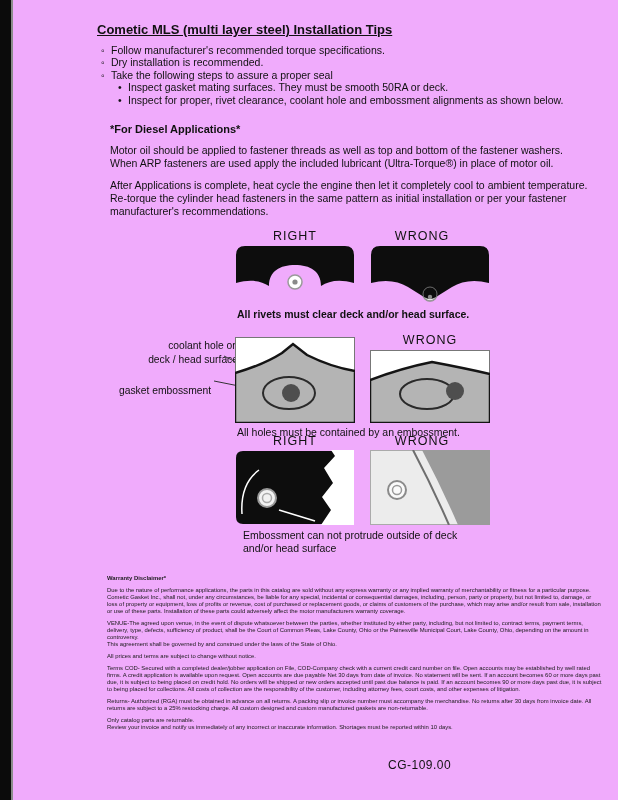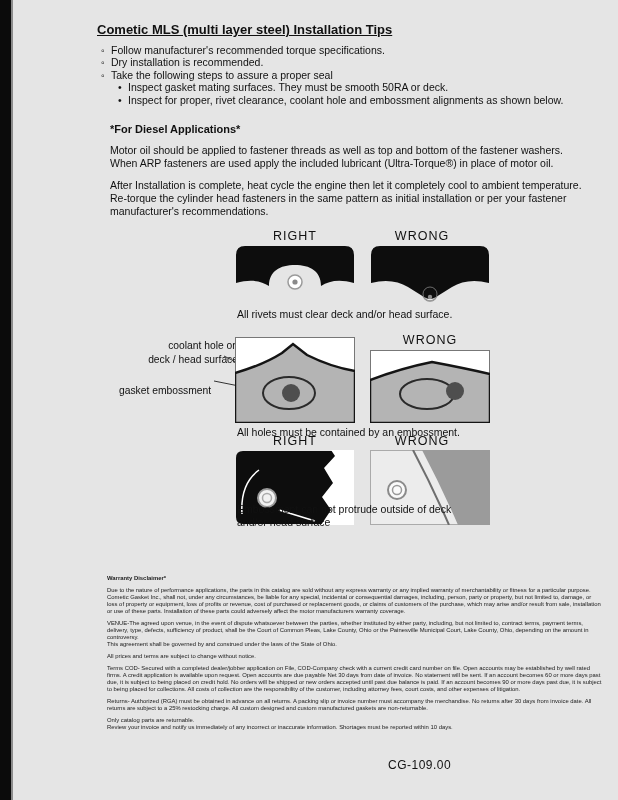--- a/index.html
+++ b/index.html
@@ -1,17 +1,17 @@
 <!DOCTYPE html>
 <html><head>
 <meta charset="utf-8">
 <style>
   html,body { margin:0; padding:0; background:#ffffff; }
   .page {
-    position:relative; width:618px; height:800px; background:#e5e5e5;
+    position:relative; width:618px; height:800px; background:#f0abfc;
     font-family:"Liberation Sans", sans-serif; color:#111; overflow:hidden;
   }
   .spine {
     position:absolute; left:0; top:0; width:11px; height:800px;
     background:#0b0b0b; border-right:2px solid #8c8c8c;
   }
   .title {
     position:absolute; left:97px; top:22px; margin:0;
     font-size:13px; font-weight:bold; text-decoration:underline;
   }
@@ -23,34 +23,34 @@
   .diesel h2 { margin:0 0 8px 0; font-size:11px; font-weight:bold; }
   .diesel p { margin:0 0 9px 0; }
 
   .dg-labels { position:absolute; left:235px; width:255px; display:flex; gap:7px; }
   .dg-labels span { width:120px; text-align:center; font-size:12.5px; letter-spacing:1px; }
   .dg-images { position:absolute; left:235px; display:flex; gap:15px; }
   .dg-caption { position:absolute; left:237px; font-size:10.5px; line-height:12.5px; }
 
   .row1-labels { top:229px; }
   .row1-images { top:245px; }
-  .row1-caption { top:308px; }
+  .row1-caption { top:308px;font-weight:bold; }
 
   .row2 { position:absolute; left:0; top:330px; width:560px; height:102px; }
   .row2 .wrong-label { position:absolute; left:370px; top:3px; width:120px; text-align:center; font-size:12.5px; letter-spacing:1px; }
   .row2 .img-right { position:absolute; left:235px; top:7px; }
   .row2 .img-wrong { position:absolute; left:370px; top:20px; }
   .row2 .lbl-coolant { position:absolute; left:138px; top:9px; width:100px; font-size:10.3px; line-height:14px;text-align:right; }
   .row2 .lbl-emboss { position:absolute; left:119px; top:55px; font-size:10.3px; }
   .row2 svg.connectors { position:absolute; left:0; top:0; pointer-events:none; }
   .row2-caption { top:426px; }
 
   .row3-labels { top:434px; }
   .row3-images { top:450px; }
-  .row3-caption { top:503px; width:245px; }
+  .row3-caption { top:529px; width:245px;margin-left:6px; }
 
   .prewrap { white-space:pre-line; }
 
   .legal { position:absolute; left:107px; top:575px; width:496px; font-size:5.9px; line-height:7px; color:#1a1a1a; }
   .legal .lg-head { font-weight:bold; margin:0 0 5px 0; }
   .legal p { margin:0 0 5px 0; }
 
   .footer-code { position:absolute; left:388px; top:758px; font-size:12px; letter-spacing:0.5px; }
 </style>
 </head>
@@ -80,21 +80,21 @@
     </div>
     <div class="tip-row tip-sub">
       <span class="marker">•</span>
       <span>Inspect for proper, rivet clearance, coolant hole and embossment alignments as shown below.</span>
     </div>
   </div>
 
   <div class="diesel">
     <h2>*For Diesel Applications*</h2>
     <p>Motor oil should be applied to fastener threads as well as top and bottom of the fastener washers. When ARP fasteners are used apply the included lubricant (Ultra-Torque®) in place of motor oil.</p>
-    <p>After Installation is complete, heat cycle the engine then let it completely cool to ambient temperature. Re-torque the cylinder head fasteners in the same pattern as initial installation or per your fastener manufacturer's recommendations.</p>
+    <p>After Applications is complete, heat cycle the engine then let it completely cool to ambient temperature. Re-torque the cylinder head fasteners in the same pattern as initial installation or per your fastener manufacturer's recommendations.</p>
   </div>
 
   <div class="dg-labels row1-labels">
     <span>RIGHT</span>
     <span>WRONG</span>
   </div>
   <div class="dg-images row1-images">
     <svg width="120" height="57" viewBox="0 0 120 57">
       <path d="M10,1 H110 Q119,1 119,10 V38 C104,34 94,36 86,41 C86,26 75,20 60,20 C45,20 34,26 34,41 C26,36 16,34 1,38 V10 Q1,1 10,1 Z" fill="#0d0d0d"></path>
       <circle cx="60" cy="37" r="7" fill="#ffffff" stroke="#9a9a9a" stroke-width="1.5"></circle>

